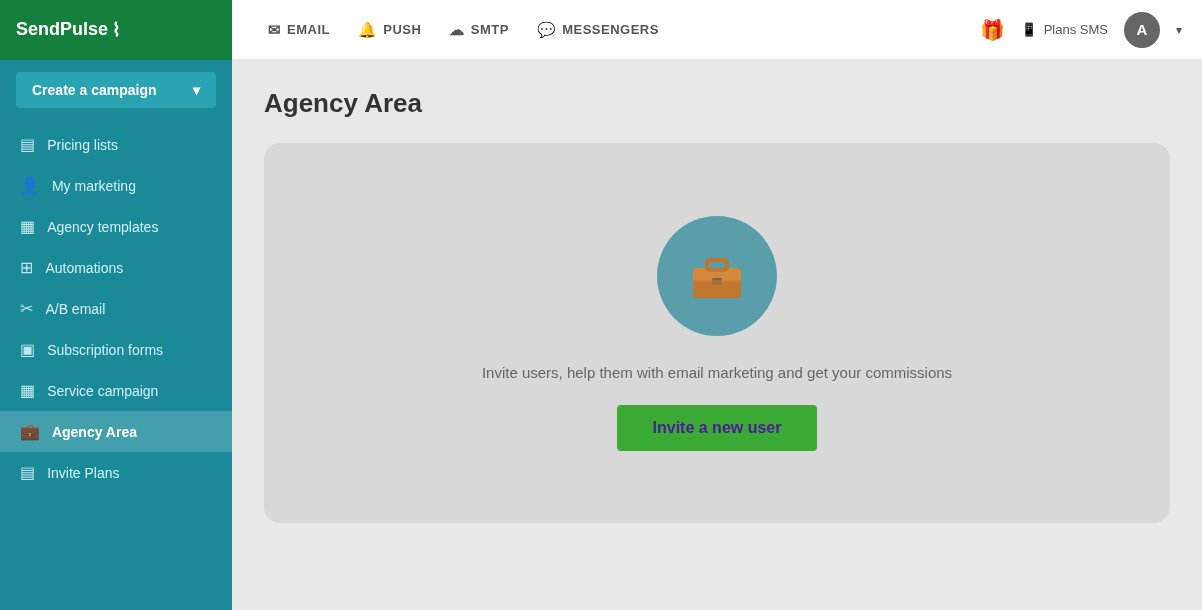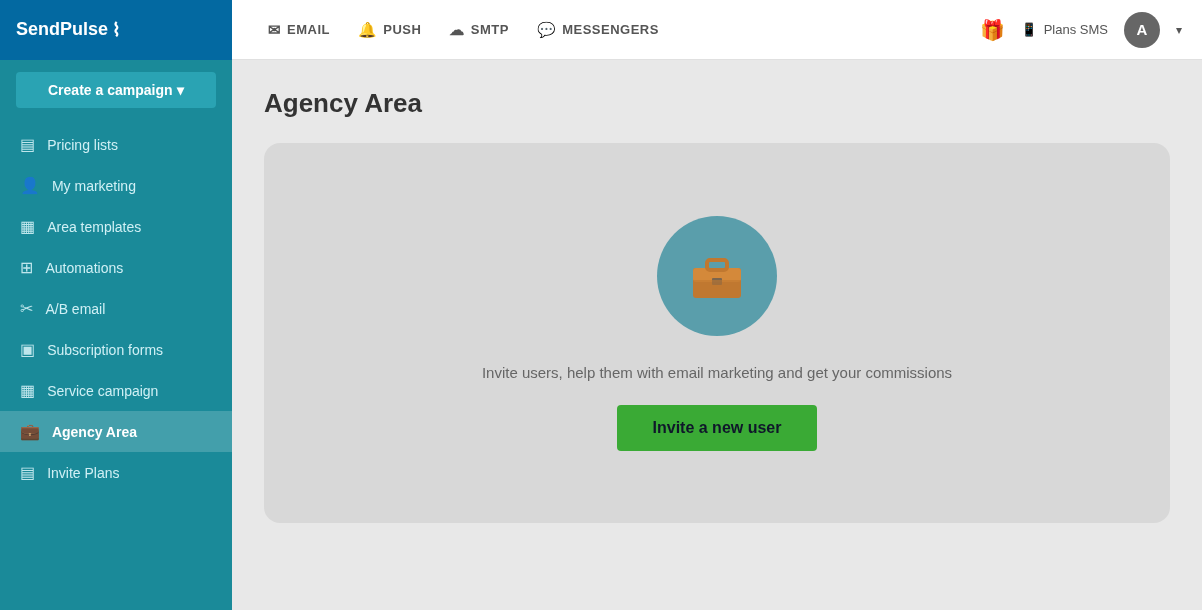--- a/index.html
+++ b/index.html
@@ -10,21 +10,21 @@
       height: 60px;
       background: #fff;
       display: flex;
       align-items: center;
       border-bottom: 1px solid #e0e0e0;
       padding: 0 16px;
       flex-shrink: 0;
     }
     .logo {
       color: #fff;
-      background: #0369a1;
+      background: #15803d;
       font-weight: bold;
       font-size: 16px;
       padding: 0 16px;
       height: 60px;
       display: flex;
       align-items: center;
       width: 232px;
       flex-shrink: 0;
     }
     .logo-text { color: #fff; font-size: 18px; font-weight: 700; }
@@ -93,21 +93,21 @@
       display: flex;
       flex-direction: column;
       padding-top: 12px;
     }
     .create-campaign-btn {
       margin: 0 16px 16px 16px;
       background: #2aa3b3;
       color: #fff;
       border: none;
       border-radius: 4px;
-      padding: 10px 32px;
+      padding: 10px 16px;
       font-size: 14px;
       font-weight: 600;
       cursor: pointer;
       display: flex;
       align-items: center;
       justify-content: space-between;
     }
     .sidebar-item {
       display: flex;
       align-items: center;
@@ -159,21 +159,21 @@
       margin-bottom: 28px;
     }
     .agency-desc {
       color: #666;
       font-size: 15px;
       margin-bottom: 24px;
       text-align: center;
     }
     .invite-btn {
       background: #3aaa35;
-      color: #0f172a;
+      color: #4c1d95;
       border: none;
       border-radius: 4px;
       padding: 14px 36px;
       font-size: 16px;
       font-weight: 600;
       cursor: pointer;
     }
   </style>
 </head>
 <body>
@@ -225,21 +225,21 @@
         <div class="sidebar-item">
           <span class="sidebar-item-icon">▤</span>
       <span>Pricing lists</span>
         </div>
         <div class="sidebar-item">
           <span class="sidebar-item-icon">👤</span>
       <span>My marketing</span>
         </div>
         <div class="sidebar-item">
           <span class="sidebar-item-icon">▦</span>
-      <span>Area templates</span>
+      <span>Agency templates</span>
         </div>
         <div class="sidebar-item">
           <span class="sidebar-item-icon">⊞</span>
       <span>Automations</span>
         </div>
         <div class="sidebar-item">
           <span class="sidebar-item-icon">✂</span>
       <span>A/B email</span>
         </div>
         <div class="sidebar-item">

